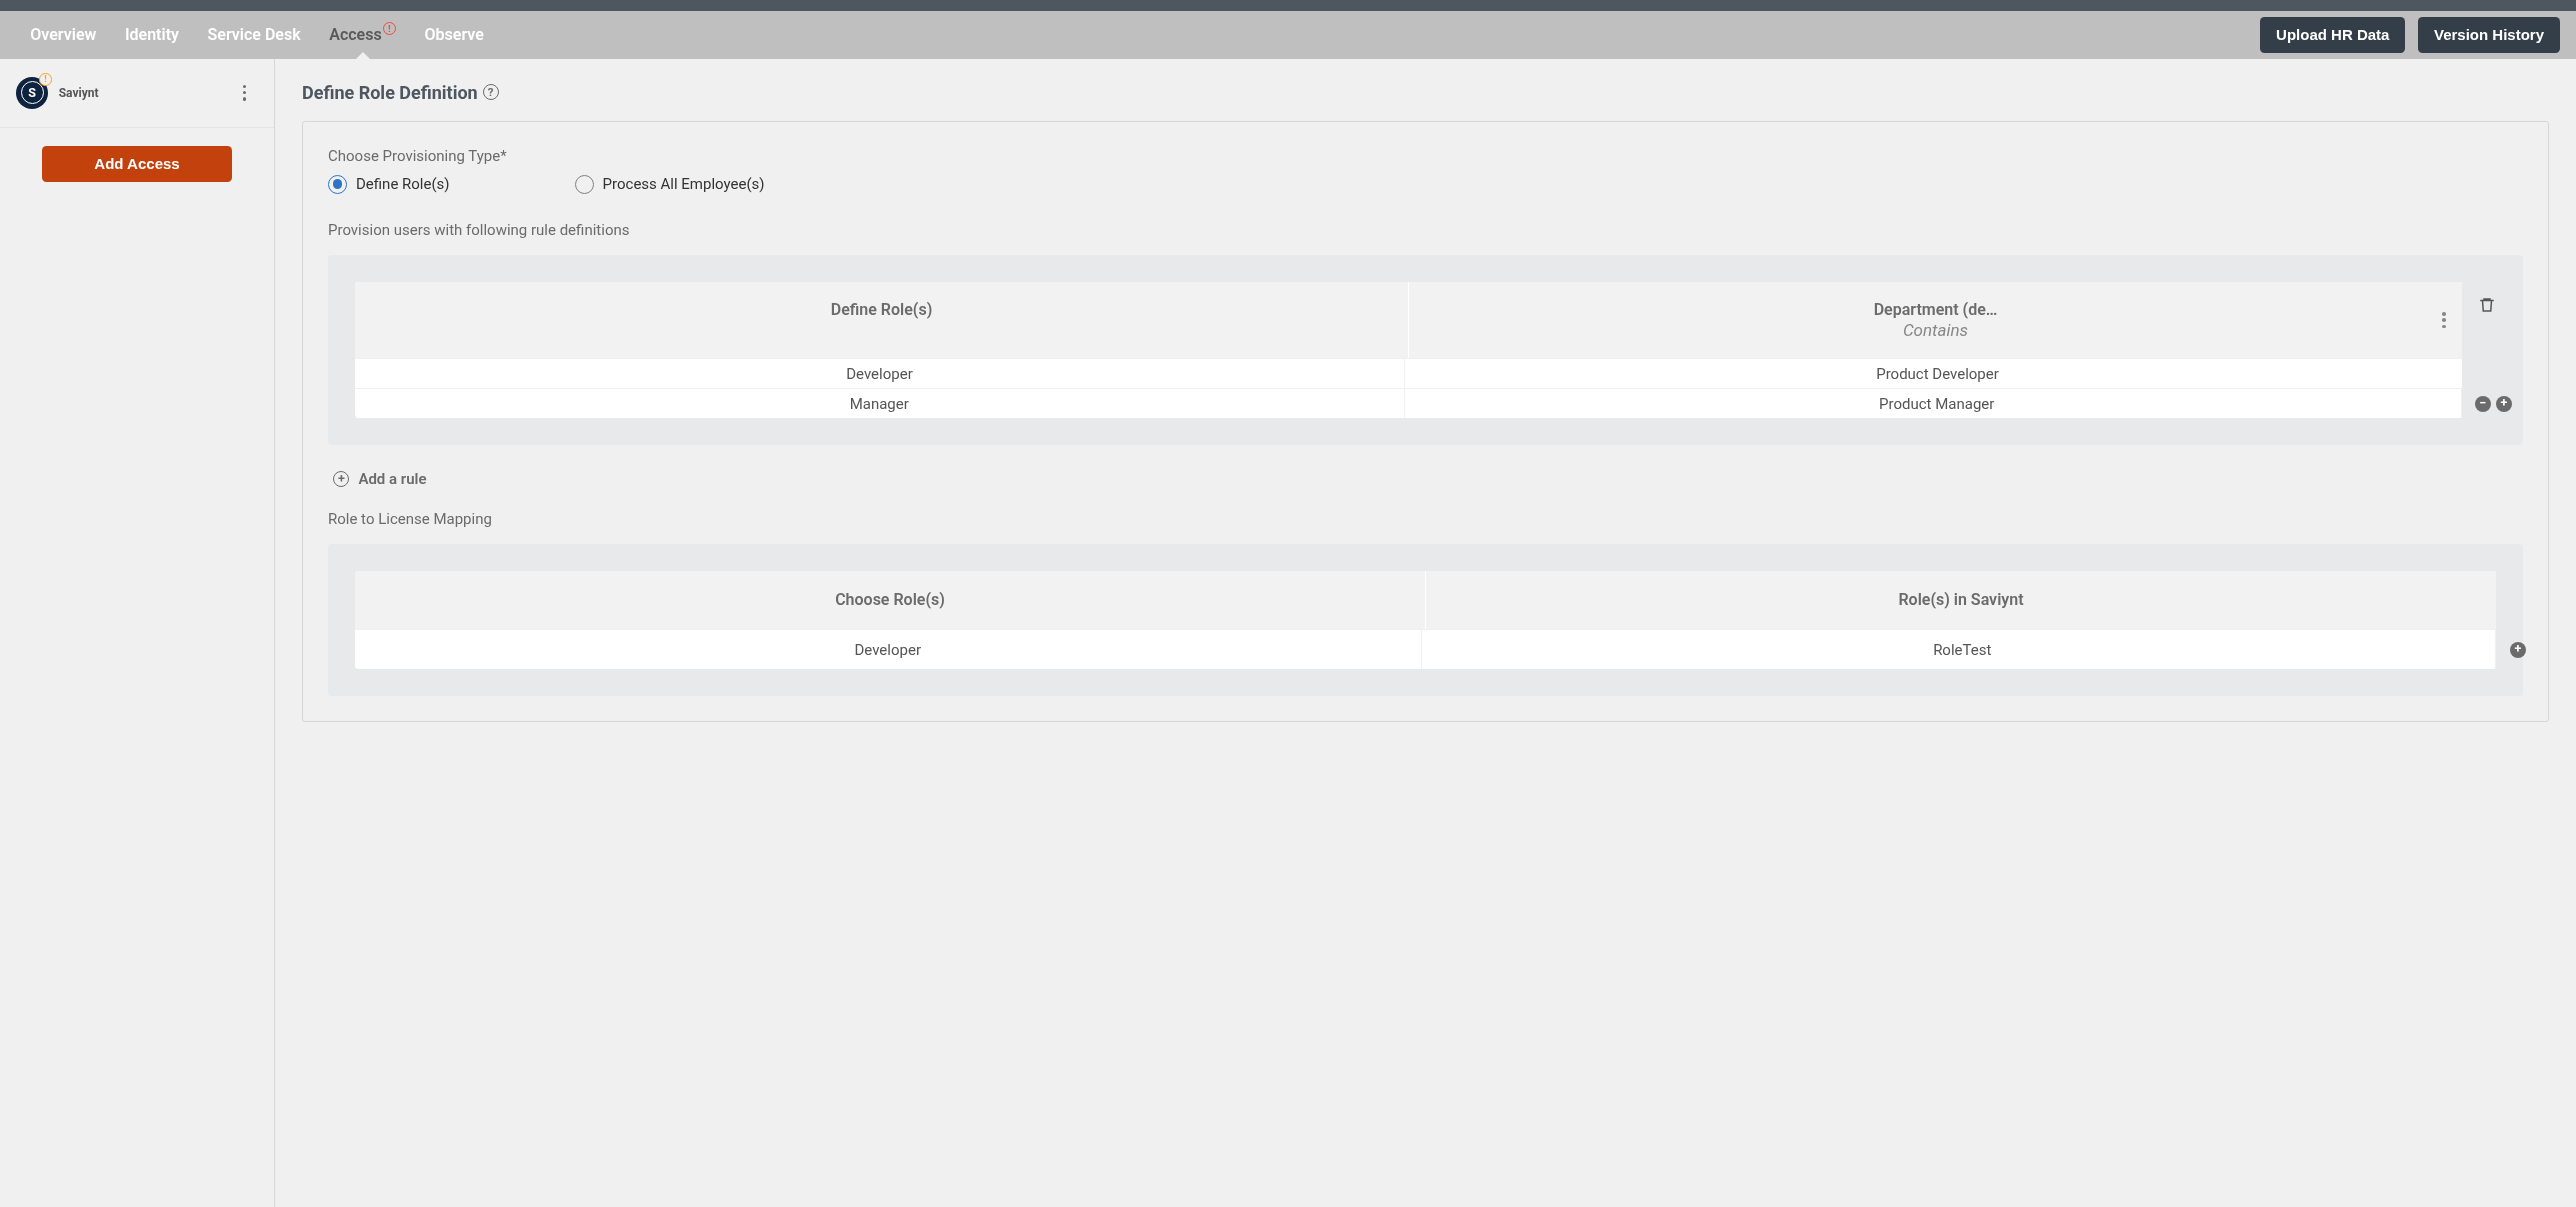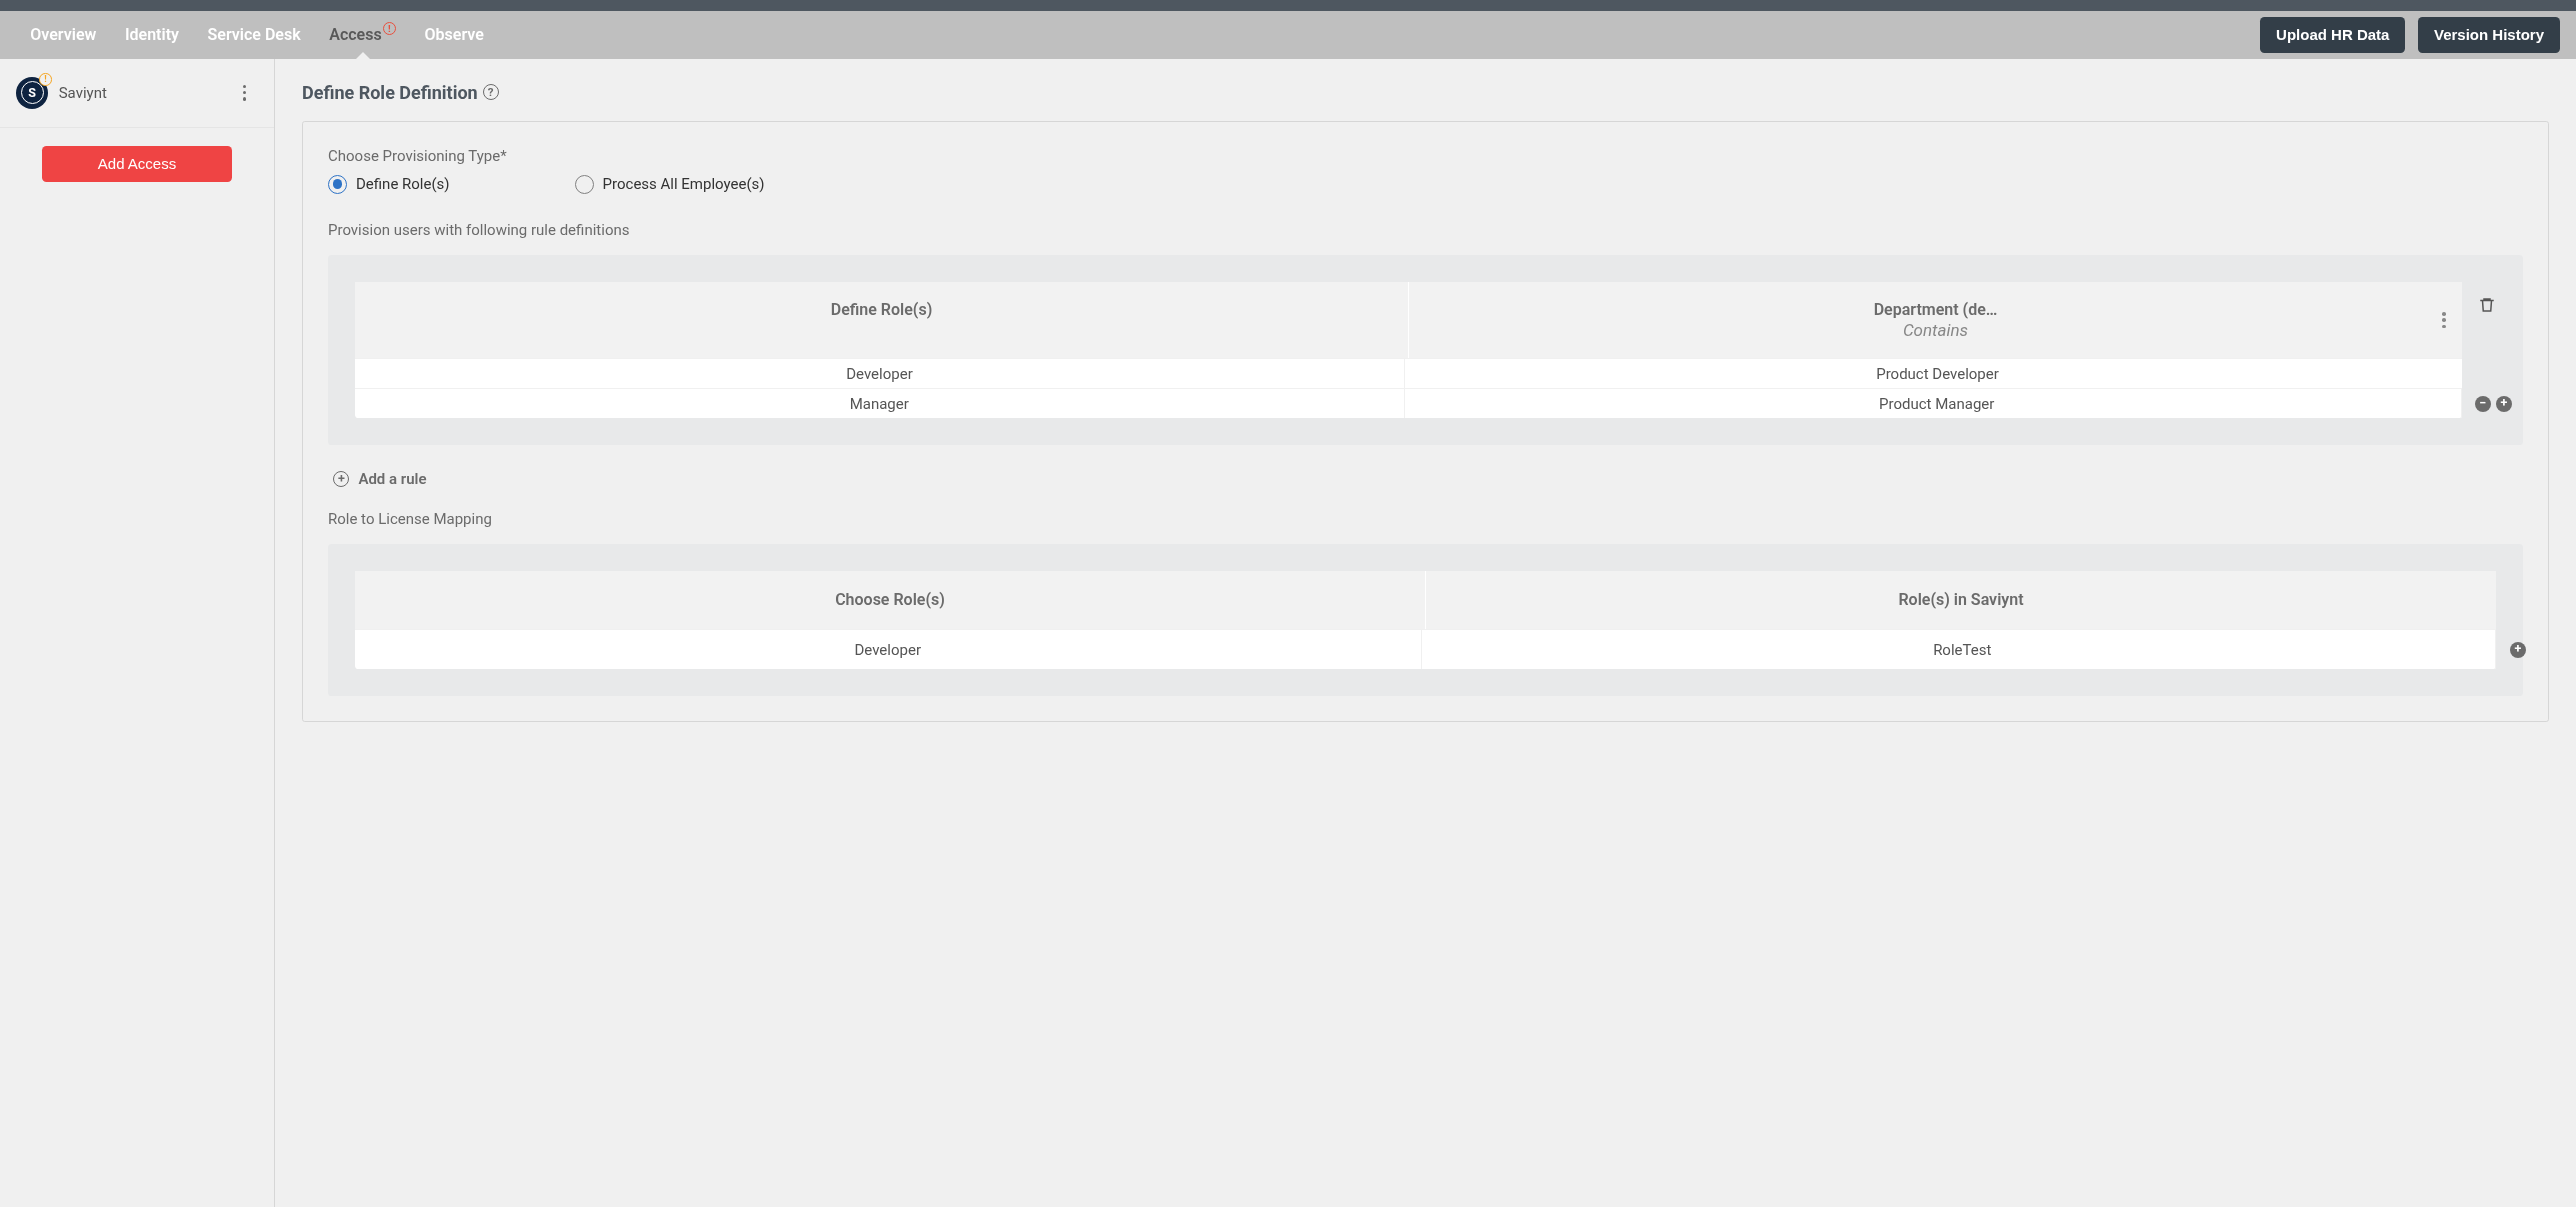--- a/index.html
+++ b/index.html
@@ -101,40 +101,40 @@
     top: -3.6px; right: -3.6px;
     width: 12.5px; height: 12.5px;
     border: 1.3px solid #F5A623;
     border-radius: 50%;
     background: #F0F0F0;
     color: #F5A623;
     font-size: 9px;
     display: flex; align-items:center; justify-content:center;
     font-weight: 700;
   }
-  .app-name { margin-left: 10.7px; font-size: 15px; color: #555; }
+  .app-name { margin-left: 10.7px; font-size: 12px; color: #555; font-weight: bold; }
   .kebab-btn {
     margin-left: auto;
     width: 27px; height: 27px;
     display: flex; flex-direction: column;
     align-items: center; justify-content: center;
     gap: 2.7px;
     cursor: pointer;
   }
   .kebab-btn span { width: 3.6px; height: 3.6px; border-radius: 50%; background: #6B6B6B; }
   .add-access-btn {
     display: block;
     margin: 18px auto 0;
     width: 190px; height: 36px;
-    background: #ef4444;
+    background: #c2410c;
     color: #fff;
     border: none;
     border-radius: 4.5px;
     font-size: 15px;
-    font-weight: 400;
+    font-weight: 700;
     cursor: pointer;
   }
   .main { flex: 1; padding: 23px 27px; overflow: auto; }
   .page-title-row { display: flex; align-items: center; gap: 5px; margin-bottom: 18px; }
   .page-title { font-size: 18px; font-weight: 700; color: #4E5760; }
   .help-icon {
     width: 16px; height: 16px;
     border: 1.4px solid #6B6B6B;
     border-radius: 50%;
     color: #6B6B6B;

